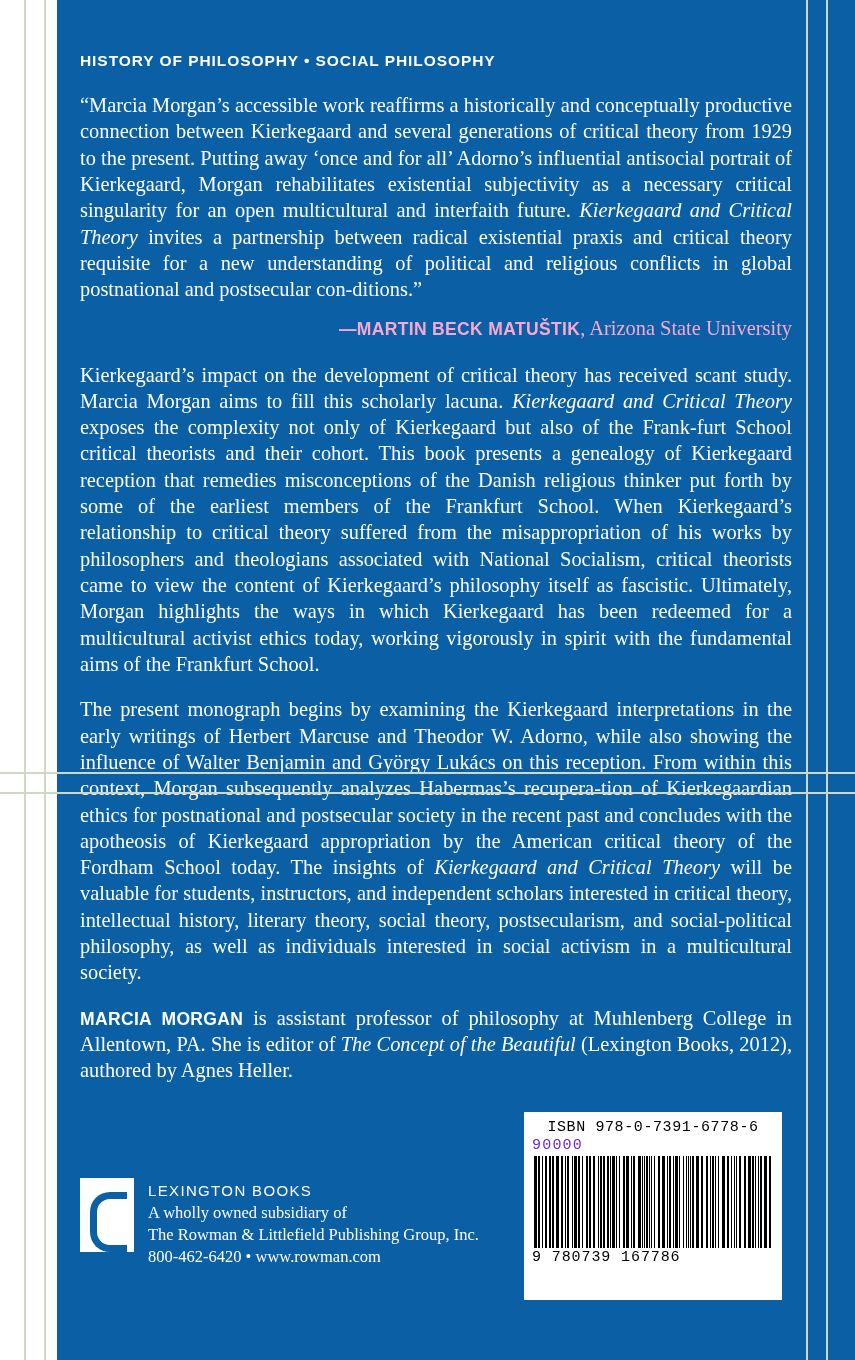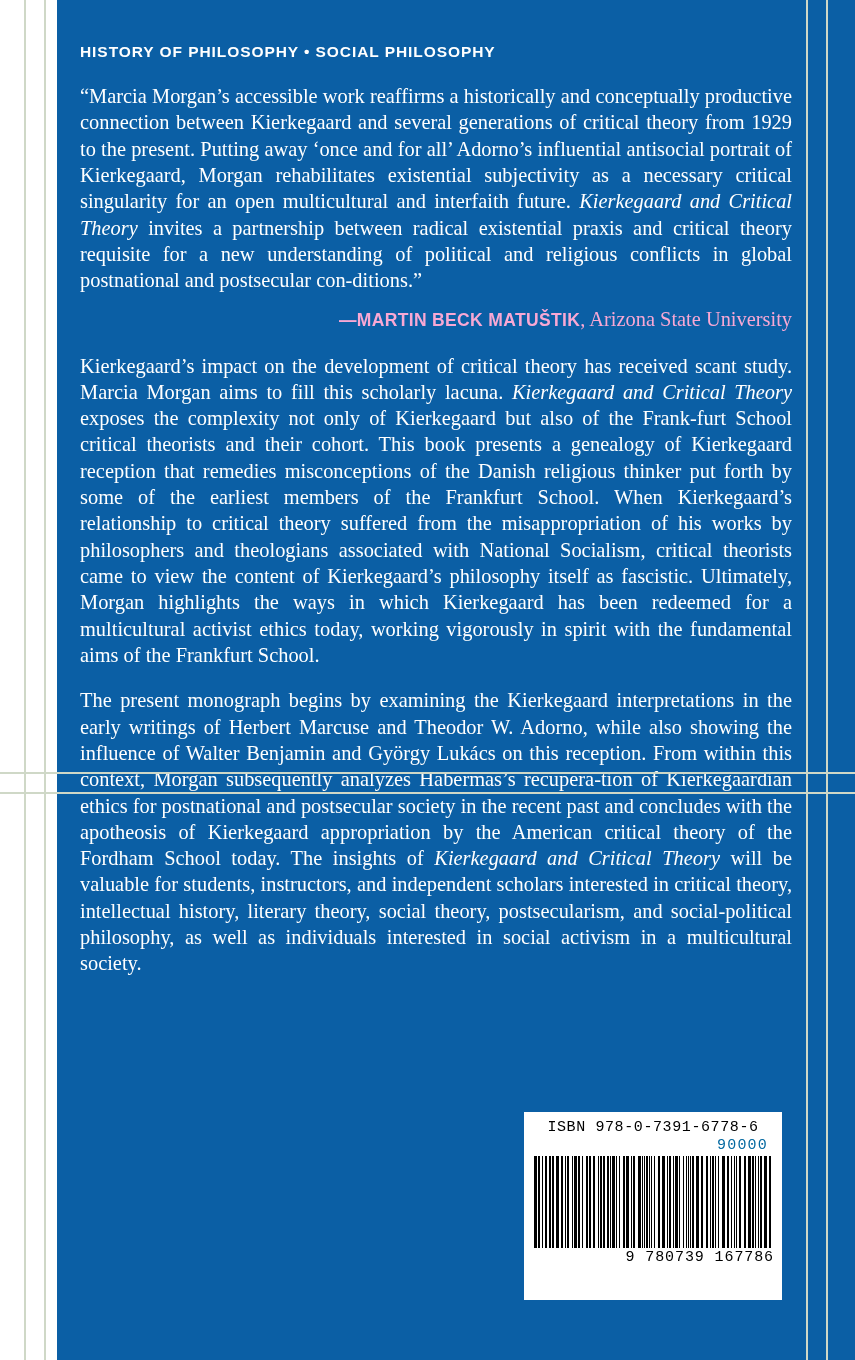--- a/index.html
+++ b/index.html
@@ -66,21 +66,21 @@
     top: 40px;
     width: 712px;
     color: #ffffff;
   }
 
   .eyebrow {
     font-family: "Liberation Sans", sans-serif;
     font-weight: bold;
     font-size: 15.5px;
     letter-spacing: 0.06em;
-    margin: 3px 0 22px 0;
+    margin: 12px 0 22px 0;
     color: #ffffff;
   }
 
   p.body {
     font-size: 20.4px;
     line-height: 1.29;
     text-align: justify;
     margin: 0 0 19px 0;
     color: #ffffff;
     -webkit-hyphens: none;
@@ -169,43 +169,43 @@
     font-size: 15px;
     color: #000000;
     letter-spacing: 0.04em;
     text-align: center;
     margin: 1px 0 0 0;
     white-space: nowrap;
   }
   .isbn-sub {
     font-family: "Liberation Mono", monospace;
     font-size: 15px;
-    color: #0369a1;
+    color: #6d28d9;
     letter-spacing: 0.08em;
-    text-align: right;
+    text-align: left;
     margin: 1px 6px 2px 0;
   }
   .bars {
     position: relative;
     height: 92px;
     margin: 0 2px;
     overflow: hidden;
   }
   .bars span {
     position: absolute;
     top: 0;
     background: #000000;
     height: 92px;
   }
   .ean-digits {
     font-family: "Liberation Mono", monospace;
     font-size: 15px;
     color: #000000;
     letter-spacing: 0.06em;
-    text-align: right;
+    text-align: left;
     margin-top: 1px;
     white-space: nowrap;
   }
 </style>
 </head>
 <body>
 
 <div class="page">
   <div class="cover">
     <div class="inner">
@@ -215,23 +215,33 @@
         <div class="eyebrow">HISTORY OF PHILOSOPHY  •  SOCIAL PHILOSOPHY</div>
 
         <p class="body blurb">“Marcia Morgan’s accessible work reaffirms a historically and conceptually productive connection between Kierkegaard and several generations of critical theory from 1929 to the present. Putting away ‘once and for all’ Adorno’s influential antisocial portrait of Kierkegaard, Morgan rehabilitates existential subjectivity as a necessary critical singularity for an open multicultural and interfaith future. <em>Kierkegaard and Critical Theory</em> invites a partnership between radical existential praxis and critical theory requisite for a new understanding of political and religious conflicts in global postnational and postsecular con-ditions.”</p>
 
         <div class="attrib"><span class="name">—MARTIN BECK MATUŠTIK</span><span>, Arizona State University</span></div>
 
         <p class="body">Kierkegaard’s impact on the development of critical theory has received scant study. Marcia Morgan aims to fill this scholarly lacuna. <em>Kierkegaard and Critical Theory</em> exposes the complexity not only of Kierkegaard but also of the Frank-furt School critical theorists and their cohort. This book presents a genealogy of Kierkegaard reception that remedies misconceptions of the Danish religious thinker put forth by some of the earliest members of the Frankfurt School. When Kierkegaard’s relationship to critical theory suffered from the misappropriation of his works by philosophers and theologians associated with National Socialism, critical theorists came to view the content of Kierkegaard’s philosophy itself as fascistic. Ultimately, Morgan highlights the ways in which Kierkegaard has been redeemed for a multicultural activist ethics today, working vigorously in spirit with the fundamental aims of the Frankfurt School.</p>
 
         <p class="body">The present monograph begins by examining the Kierkegaard interpretations in the early writings of Herbert Marcuse and Theodor W. Adorno, while also showing the influence of Walter Benjamin and György Lukács on this reception. From within this context, Morgan subsequently analyzes Habermas’s recupera-tion of Kierkegaardian ethics for postnational and postsecular society in the recent past and concludes with the apotheosis of Kierkegaard appropriation by the American critical theory of the Fordham School today. The insights of <em>Kierkegaard and Critical Theory</em> will be valuable for students, instructors, and independent scholars interested in critical theory, intellectual history, literary theory, social theory, postsecularism, and social-political philosophy, as well as individuals interested in social activism in a multicultural society.</p>
 
+        <p class="body"><span class="author-name">MARCIA MORGAN</span> is assistant professor of philosophy at Muhlenberg College in Allentown, PA. She is editor of <em>The Concept of the Beautiful</em> (Lexington Books, 2012), authored by Agnes Heller.</p>
 
       </div>
 
+      <div class="publisher">
+        <div class="pub-logo"></div>
+        <div class="pub-text">
+          <div class="pub-name">LEXINGTON BOOKS</div>
+          <div class="pub-line">A wholly owned subsidiary of</div>
+          <div class="pub-line">The Rowman &amp; Littlefield Publishing Group, Inc.</div>
+          <div class="pub-line">800-462-6420 • www.rowman.com</div>
+        </div>
+      </div>
 
       <div class="barcode-box">
         <div class="isbn-text">ISBN 978-0-7391-6778-6</div>
         <div class="isbn-sub">90000</div>
         <div class="bars" id="bars">
             <span style="left: 0px; width: 3px;"></span>
             <span style="left: 4px; width: 2px;"></span>
             <span style="left: 8px; width: 1px;"></span>
             <span style="left: 11px; width: 2px;"></span>
             <span style="left: 15px; width: 2px;"></span>

